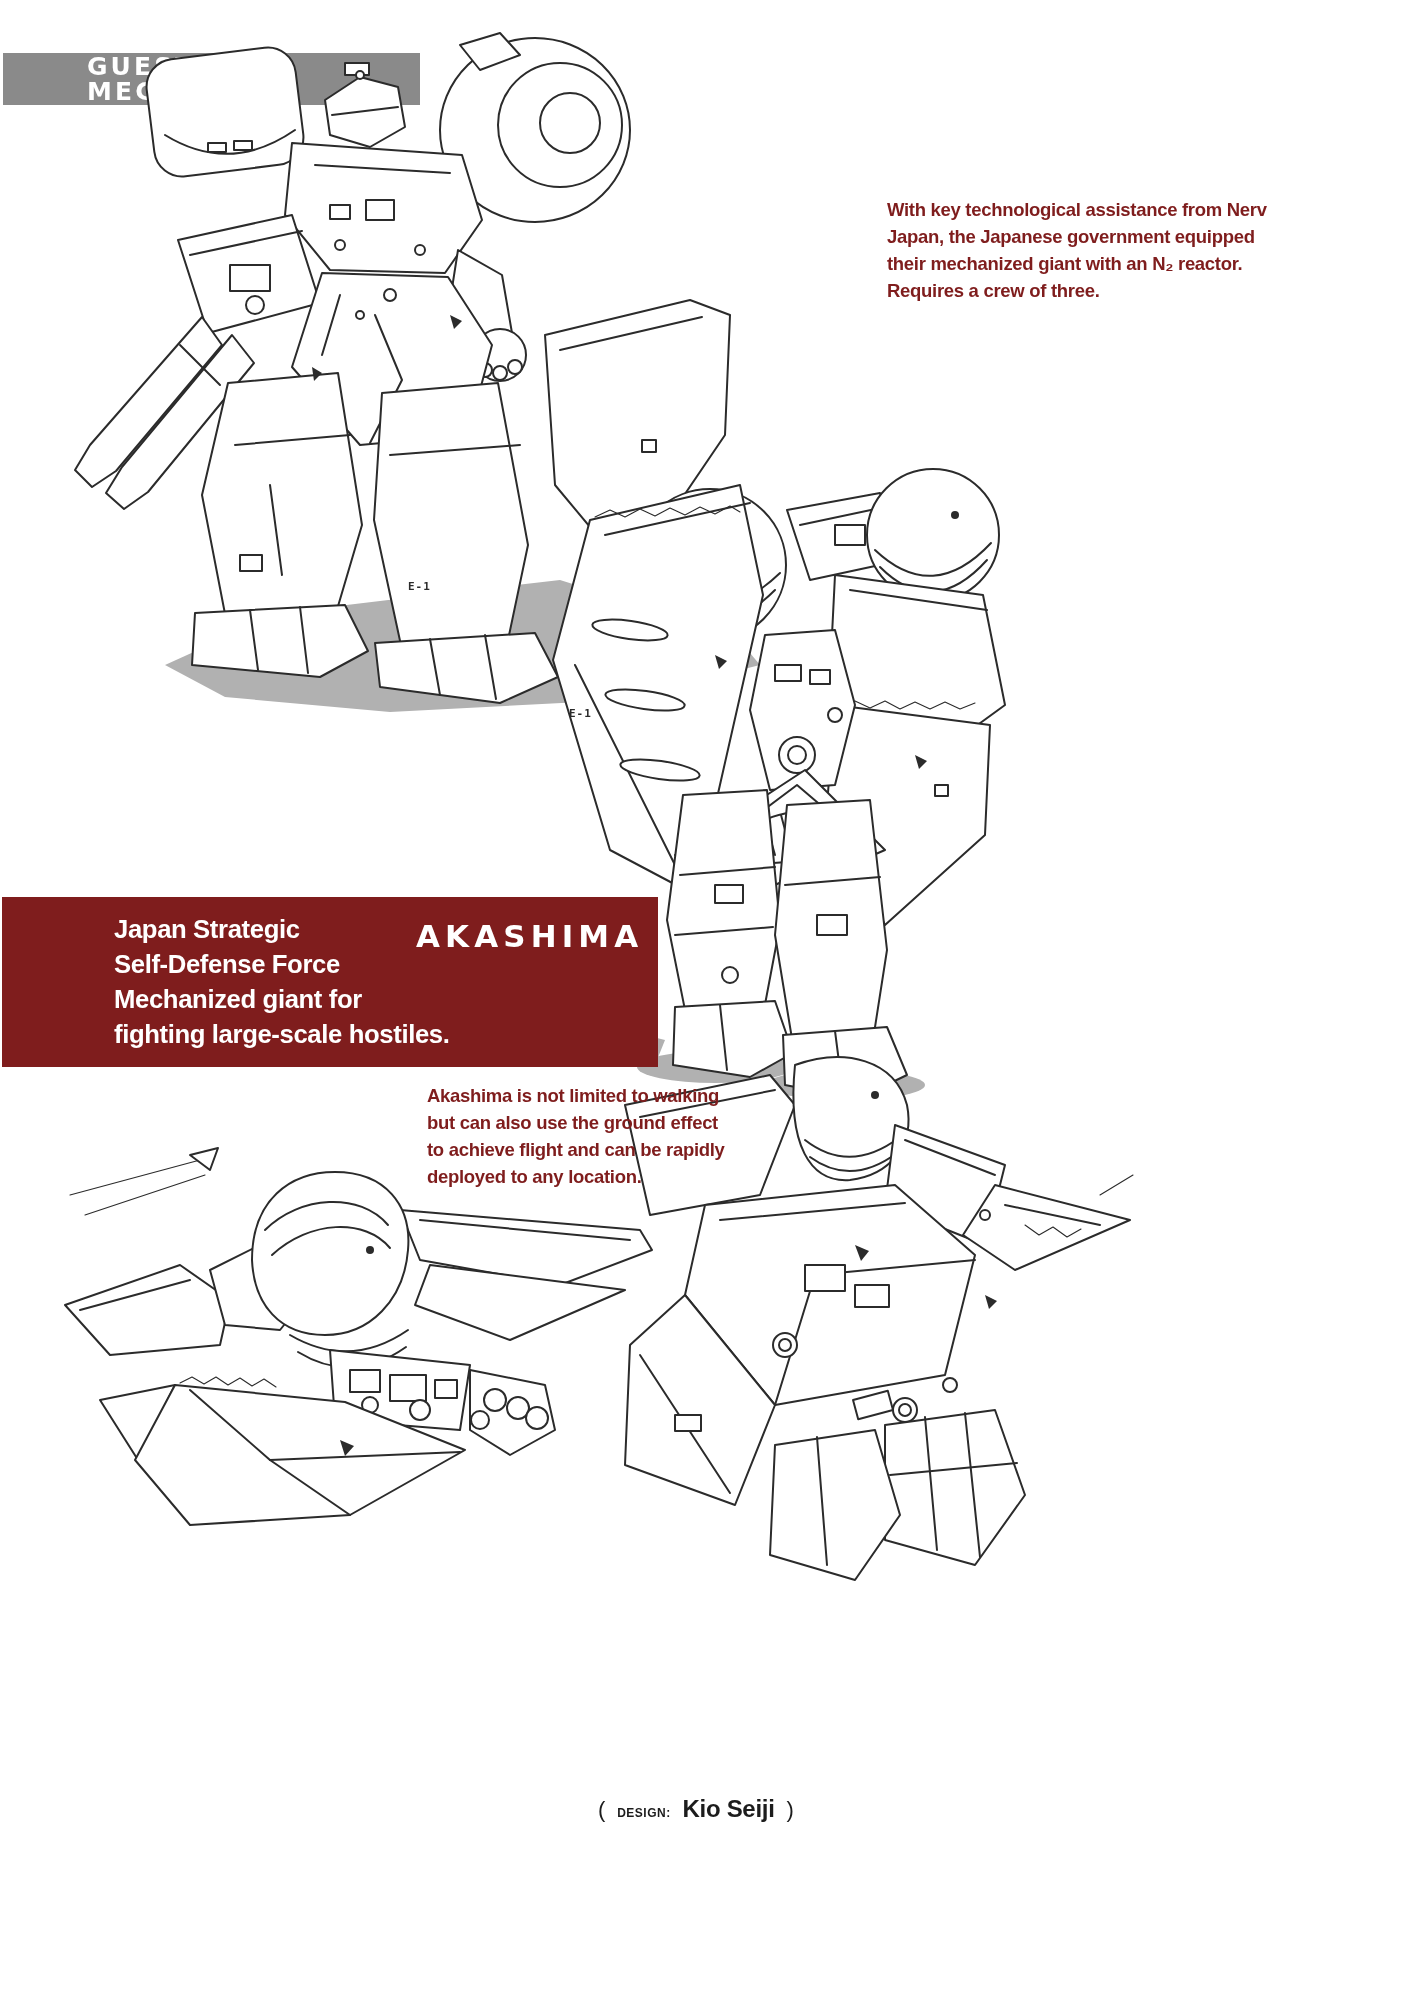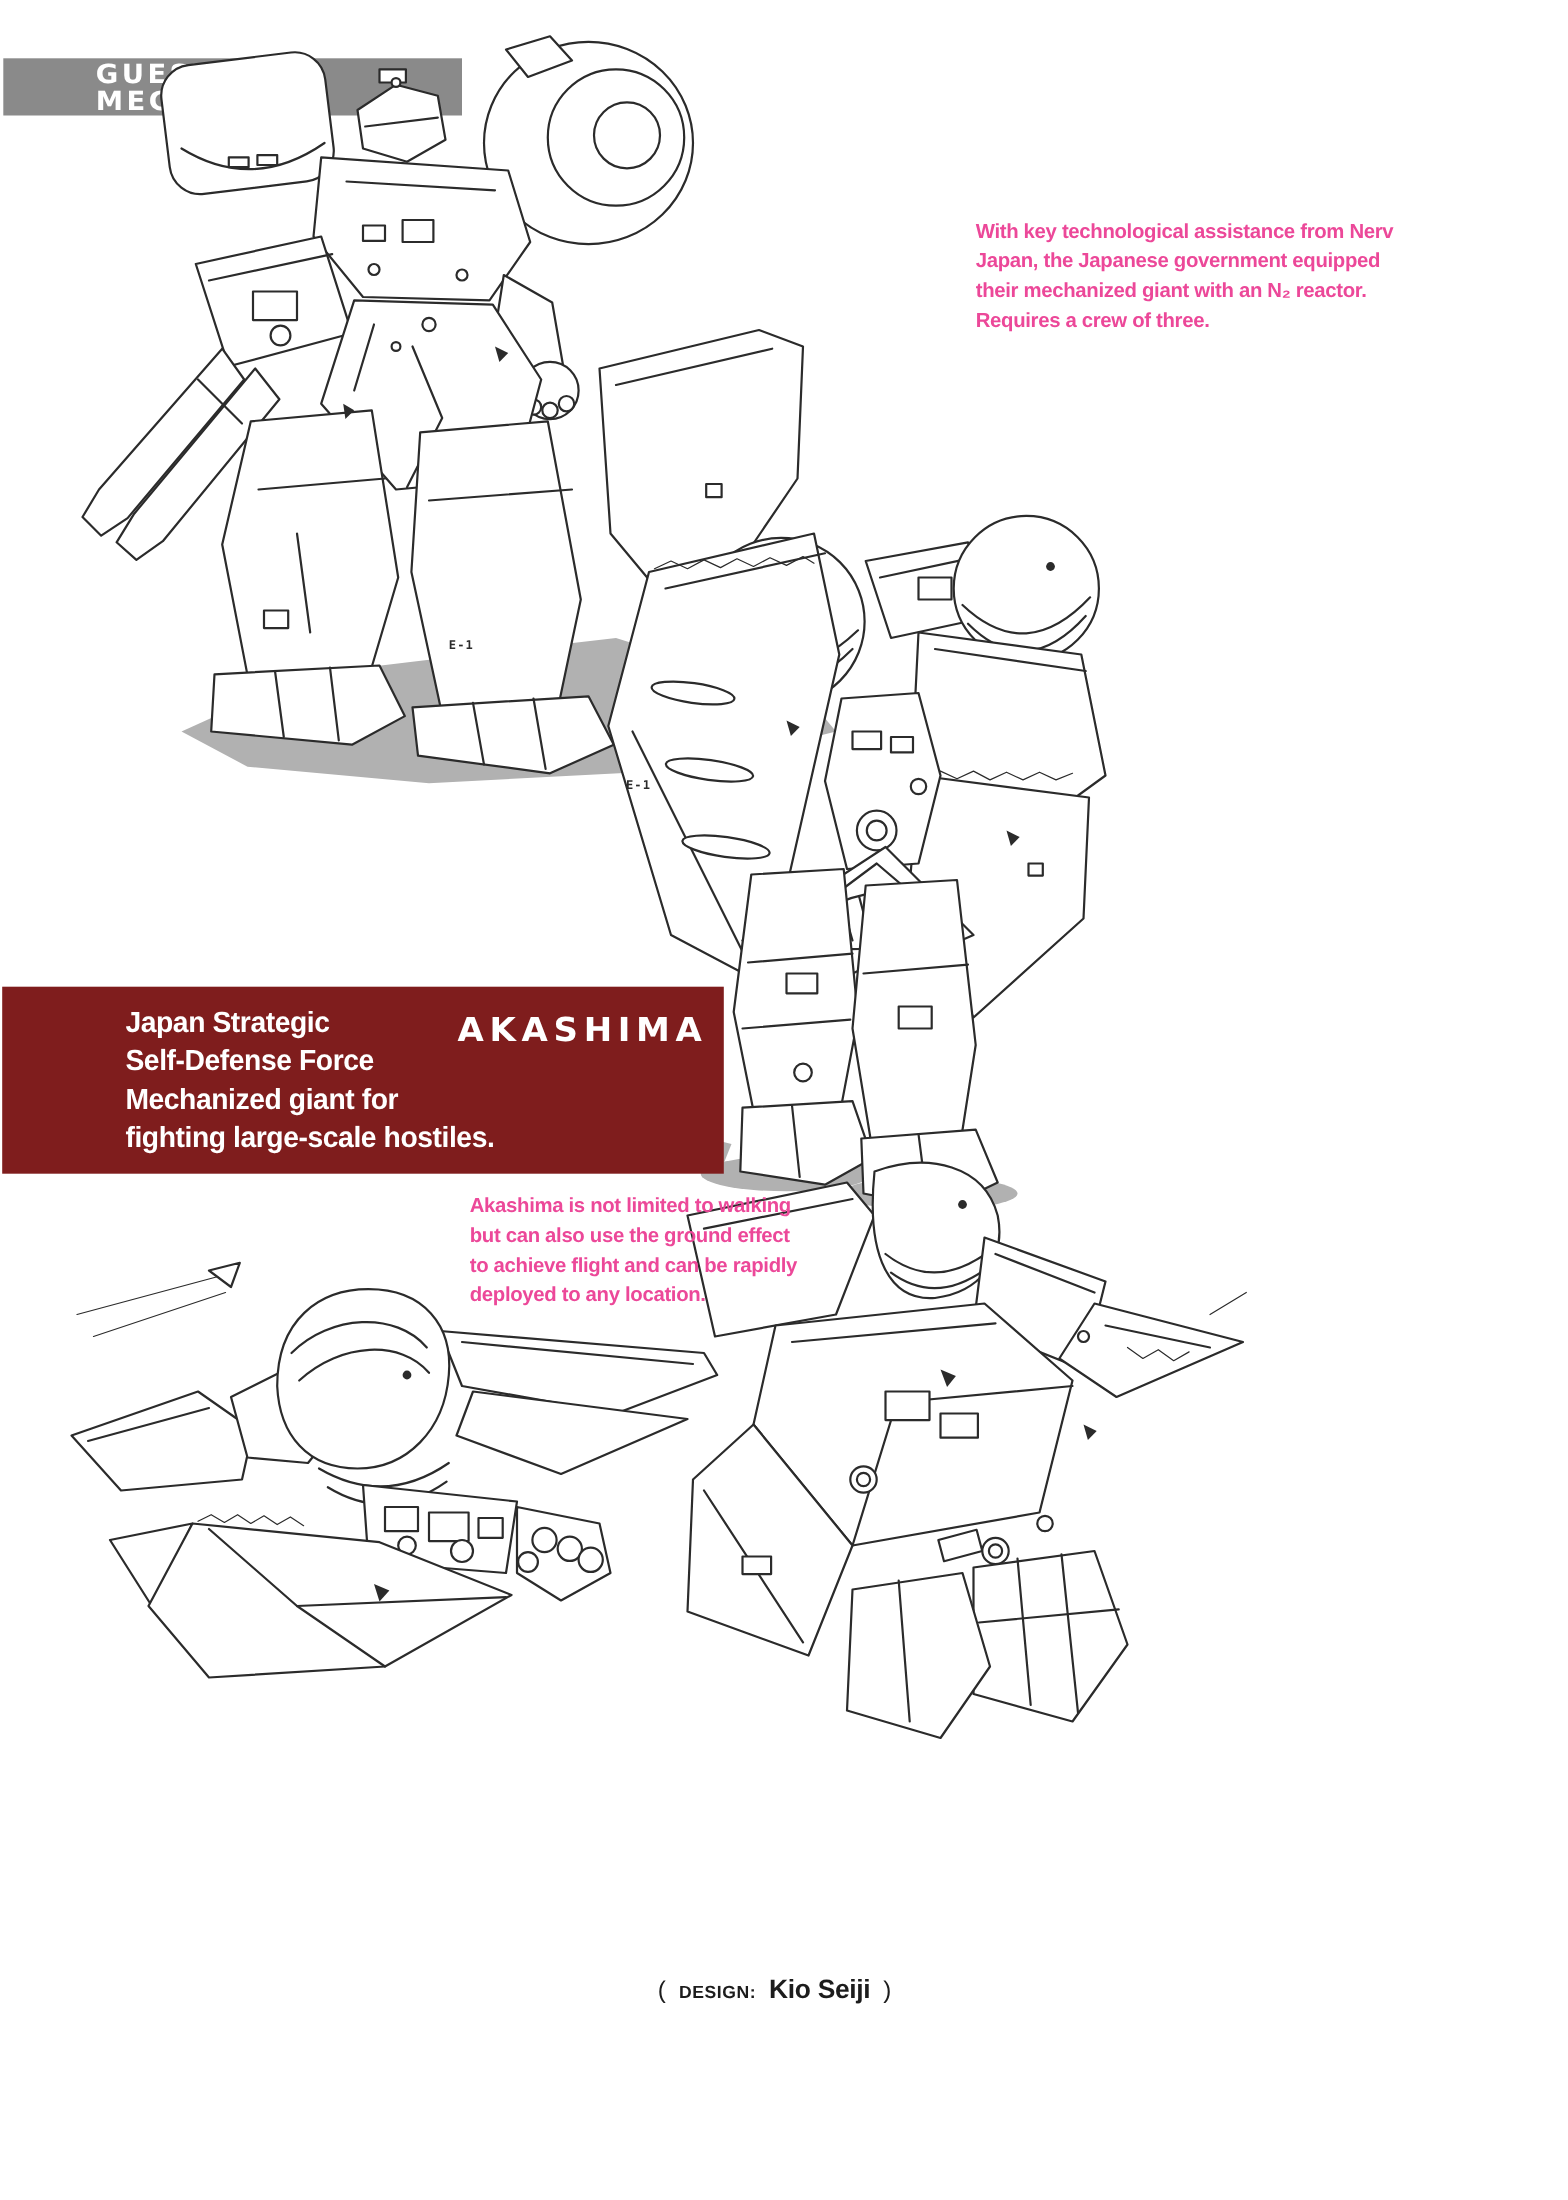--- a/index.html
+++ b/index.html
@@ -17,21 +17,21 @@
   .guest-label {
     position:absolute; left:84px; top:2px;
     font-family:"DejaVu Sans", sans-serif;
     font-weight:800; font-size:24px; line-height:25px;
     letter-spacing:3px; color:#ffffff;
     transform:scaleX(1.04); transform-origin:left top;
   }
   
   .copy {
     font-weight:700; font-size:18.5px; line-height:27px;
-    letter-spacing:-0.3px; color:#ec4899;
+    letter-spacing:-0.3px; color:#7f1d1d;
   }
   .col-right { position:absolute; left:887px; top:196px; width:404px; z-index:4; }
   .col-right p { margin:0 0 22px 0; }
   .flight-note { position:absolute; left:427px; top:1082px; width:302px; z-index:4; }
   
   .info-box {
     position:absolute; left:2px; top:897px; width:656px; height:170px;
     background:#7f1d1d; z-index:3;
   }
   .box-lines {
@@ -46,21 +46,21 @@
     font-weight:800; font-size:30px; letter-spacing:5px; color:#ffffff;
     transform:scaleX(1.03); transform-origin:left top;
   }
   
   .credit {
     position:absolute; left:598px; top:1795px; z-index:4;
     font-weight:700; font-size:21px; color:#1c1c1c; white-space:nowrap;
     letter-spacing:0;
   }
   .credit .paren { font-weight:400; font-size:22px; }
-  .credit .label { font-size:16px; letter-spacing:0.5px; margin:0 6px 0 6px; }
+  .credit .label { font-size:12px; letter-spacing:0.5px; margin:0 6px 0 6px; }
   .credit .name  { font-size:24px; letter-spacing:-0.3px; margin-right:6px; }
   
   .illus { position:absolute; z-index:2; }
   .illus * { stroke:#2b2b2b; stroke-width:2; fill:#ffffff;
              stroke-linejoin:round; stroke-linecap:round; }
   .illus .nf { fill:none; }
   .illus .sh { fill:#b1b1b1; stroke:none; }
   .illus .dk { fill:#2b2b2b; stroke:none; }
   .illus .thin { stroke-width:1.1; fill:none; }
   .illus text.mark { stroke:none; fill:#2b2b2b;

